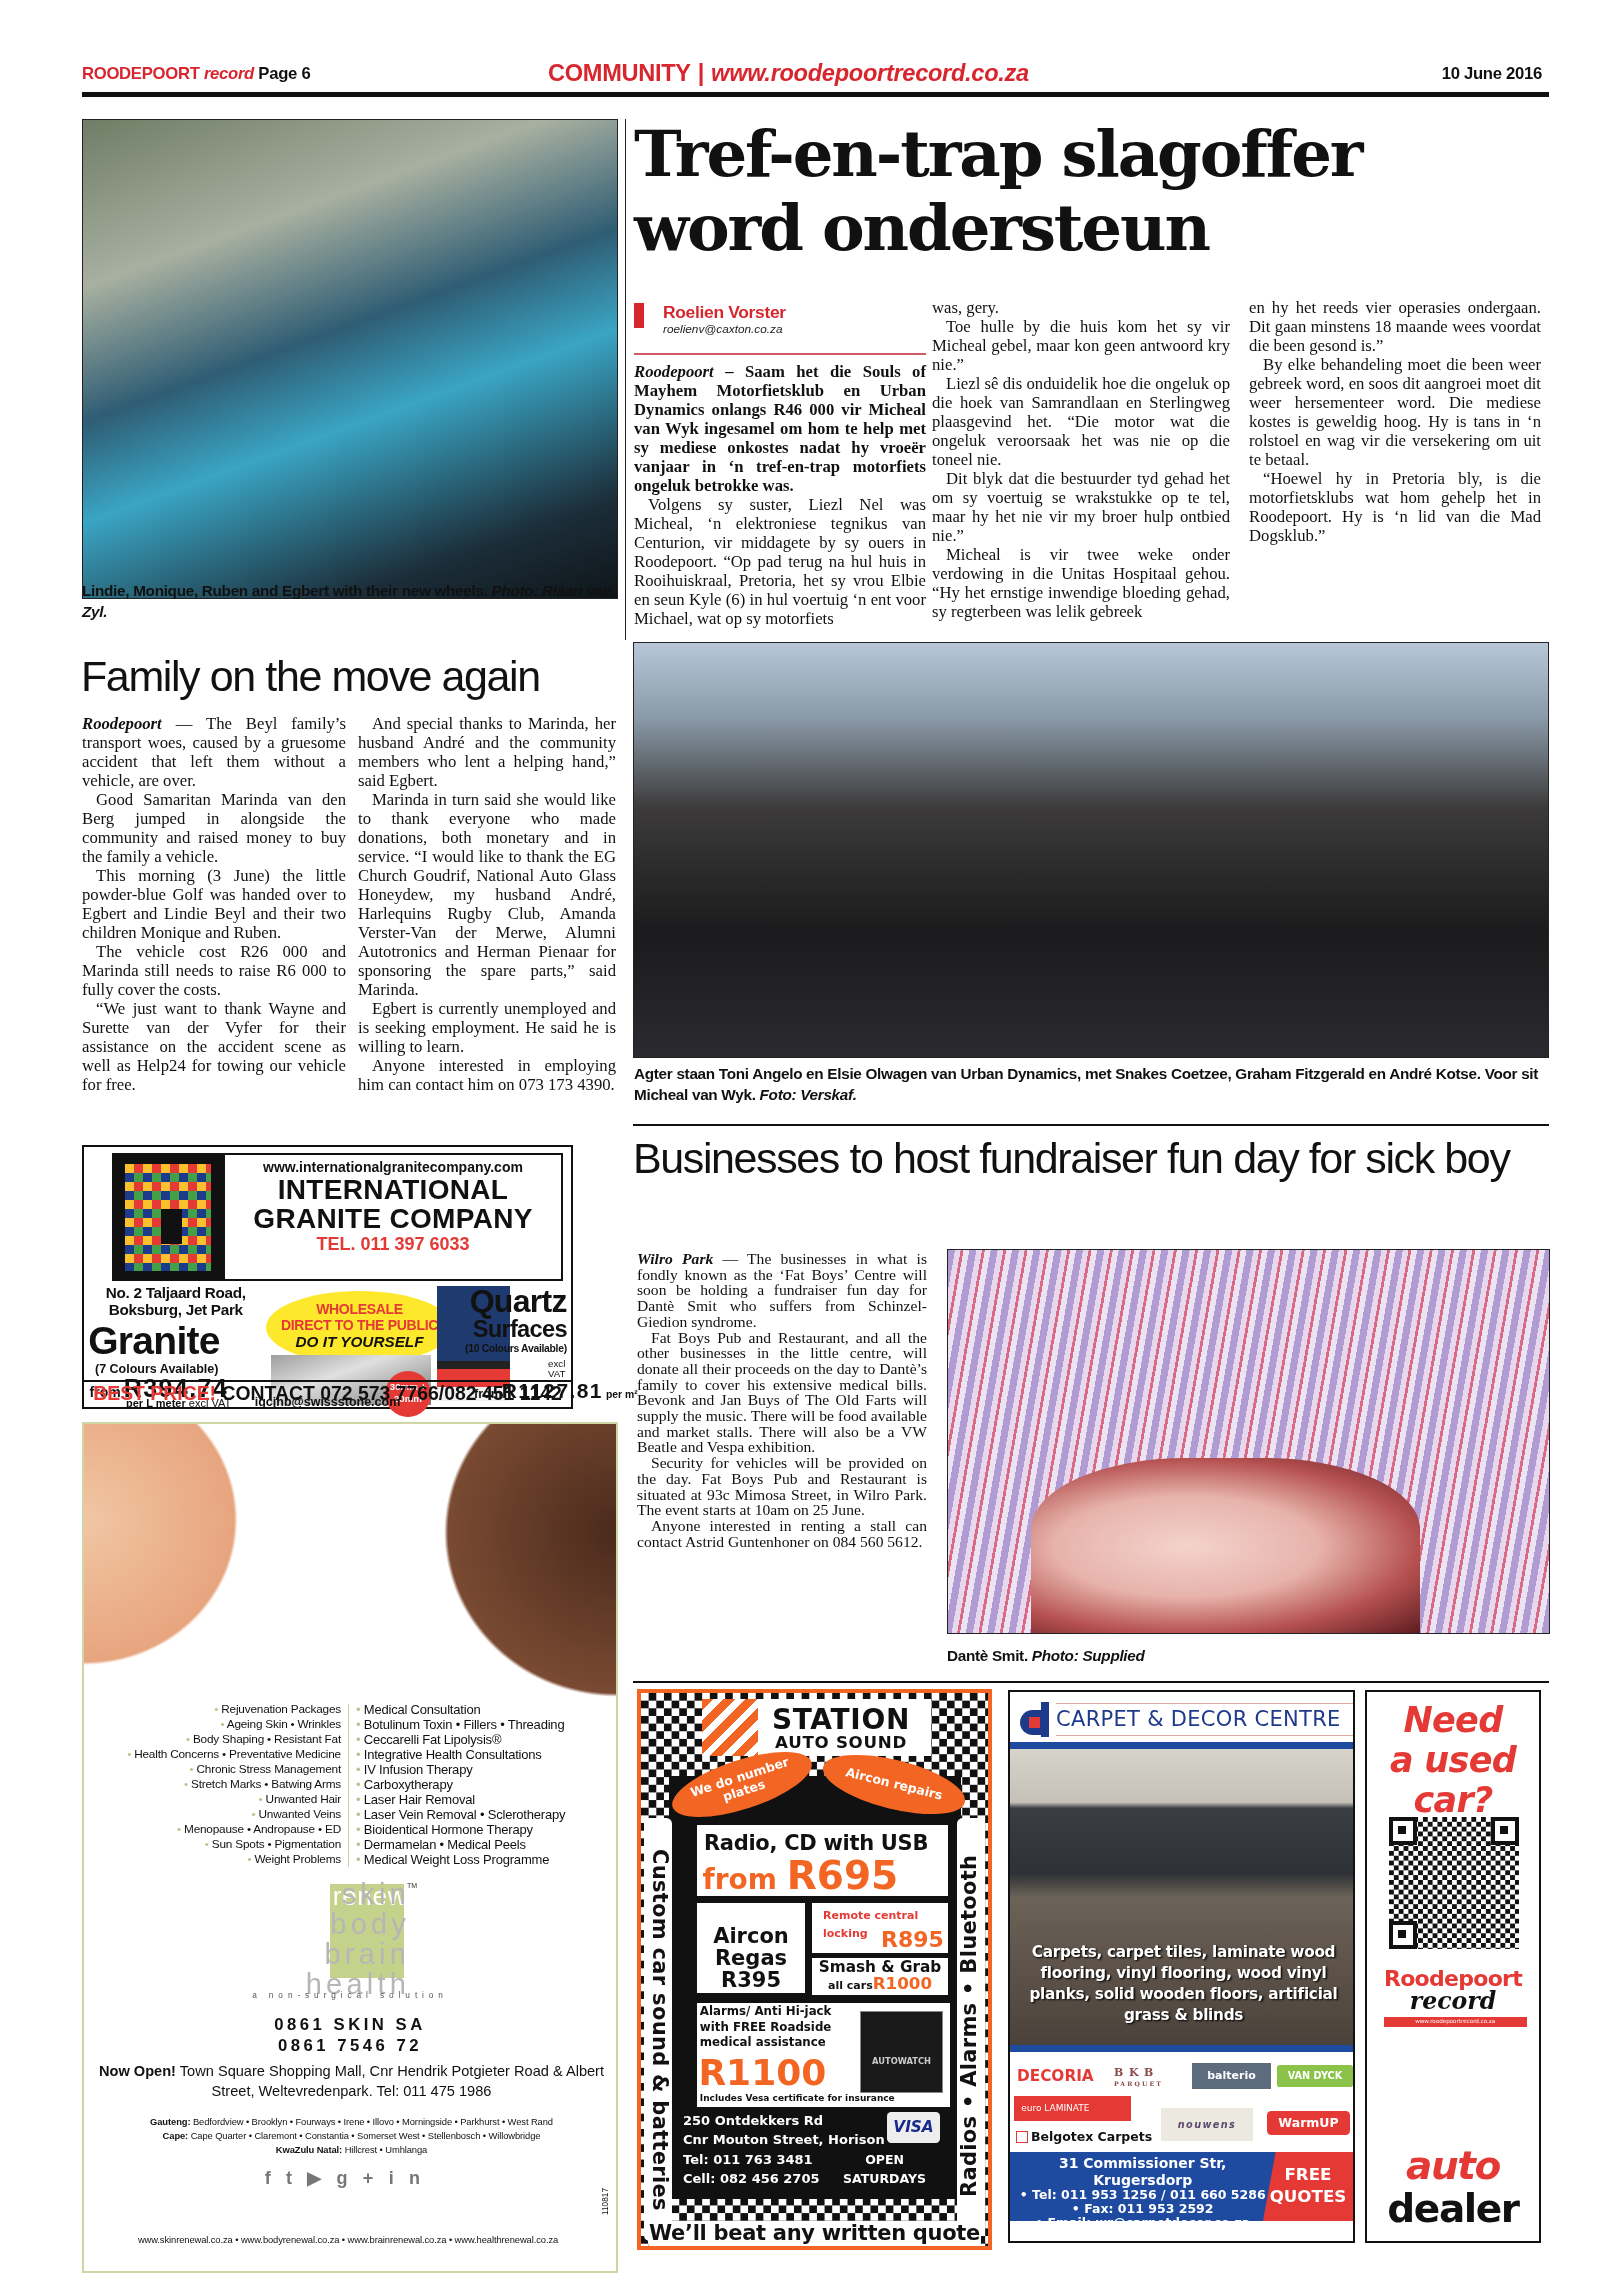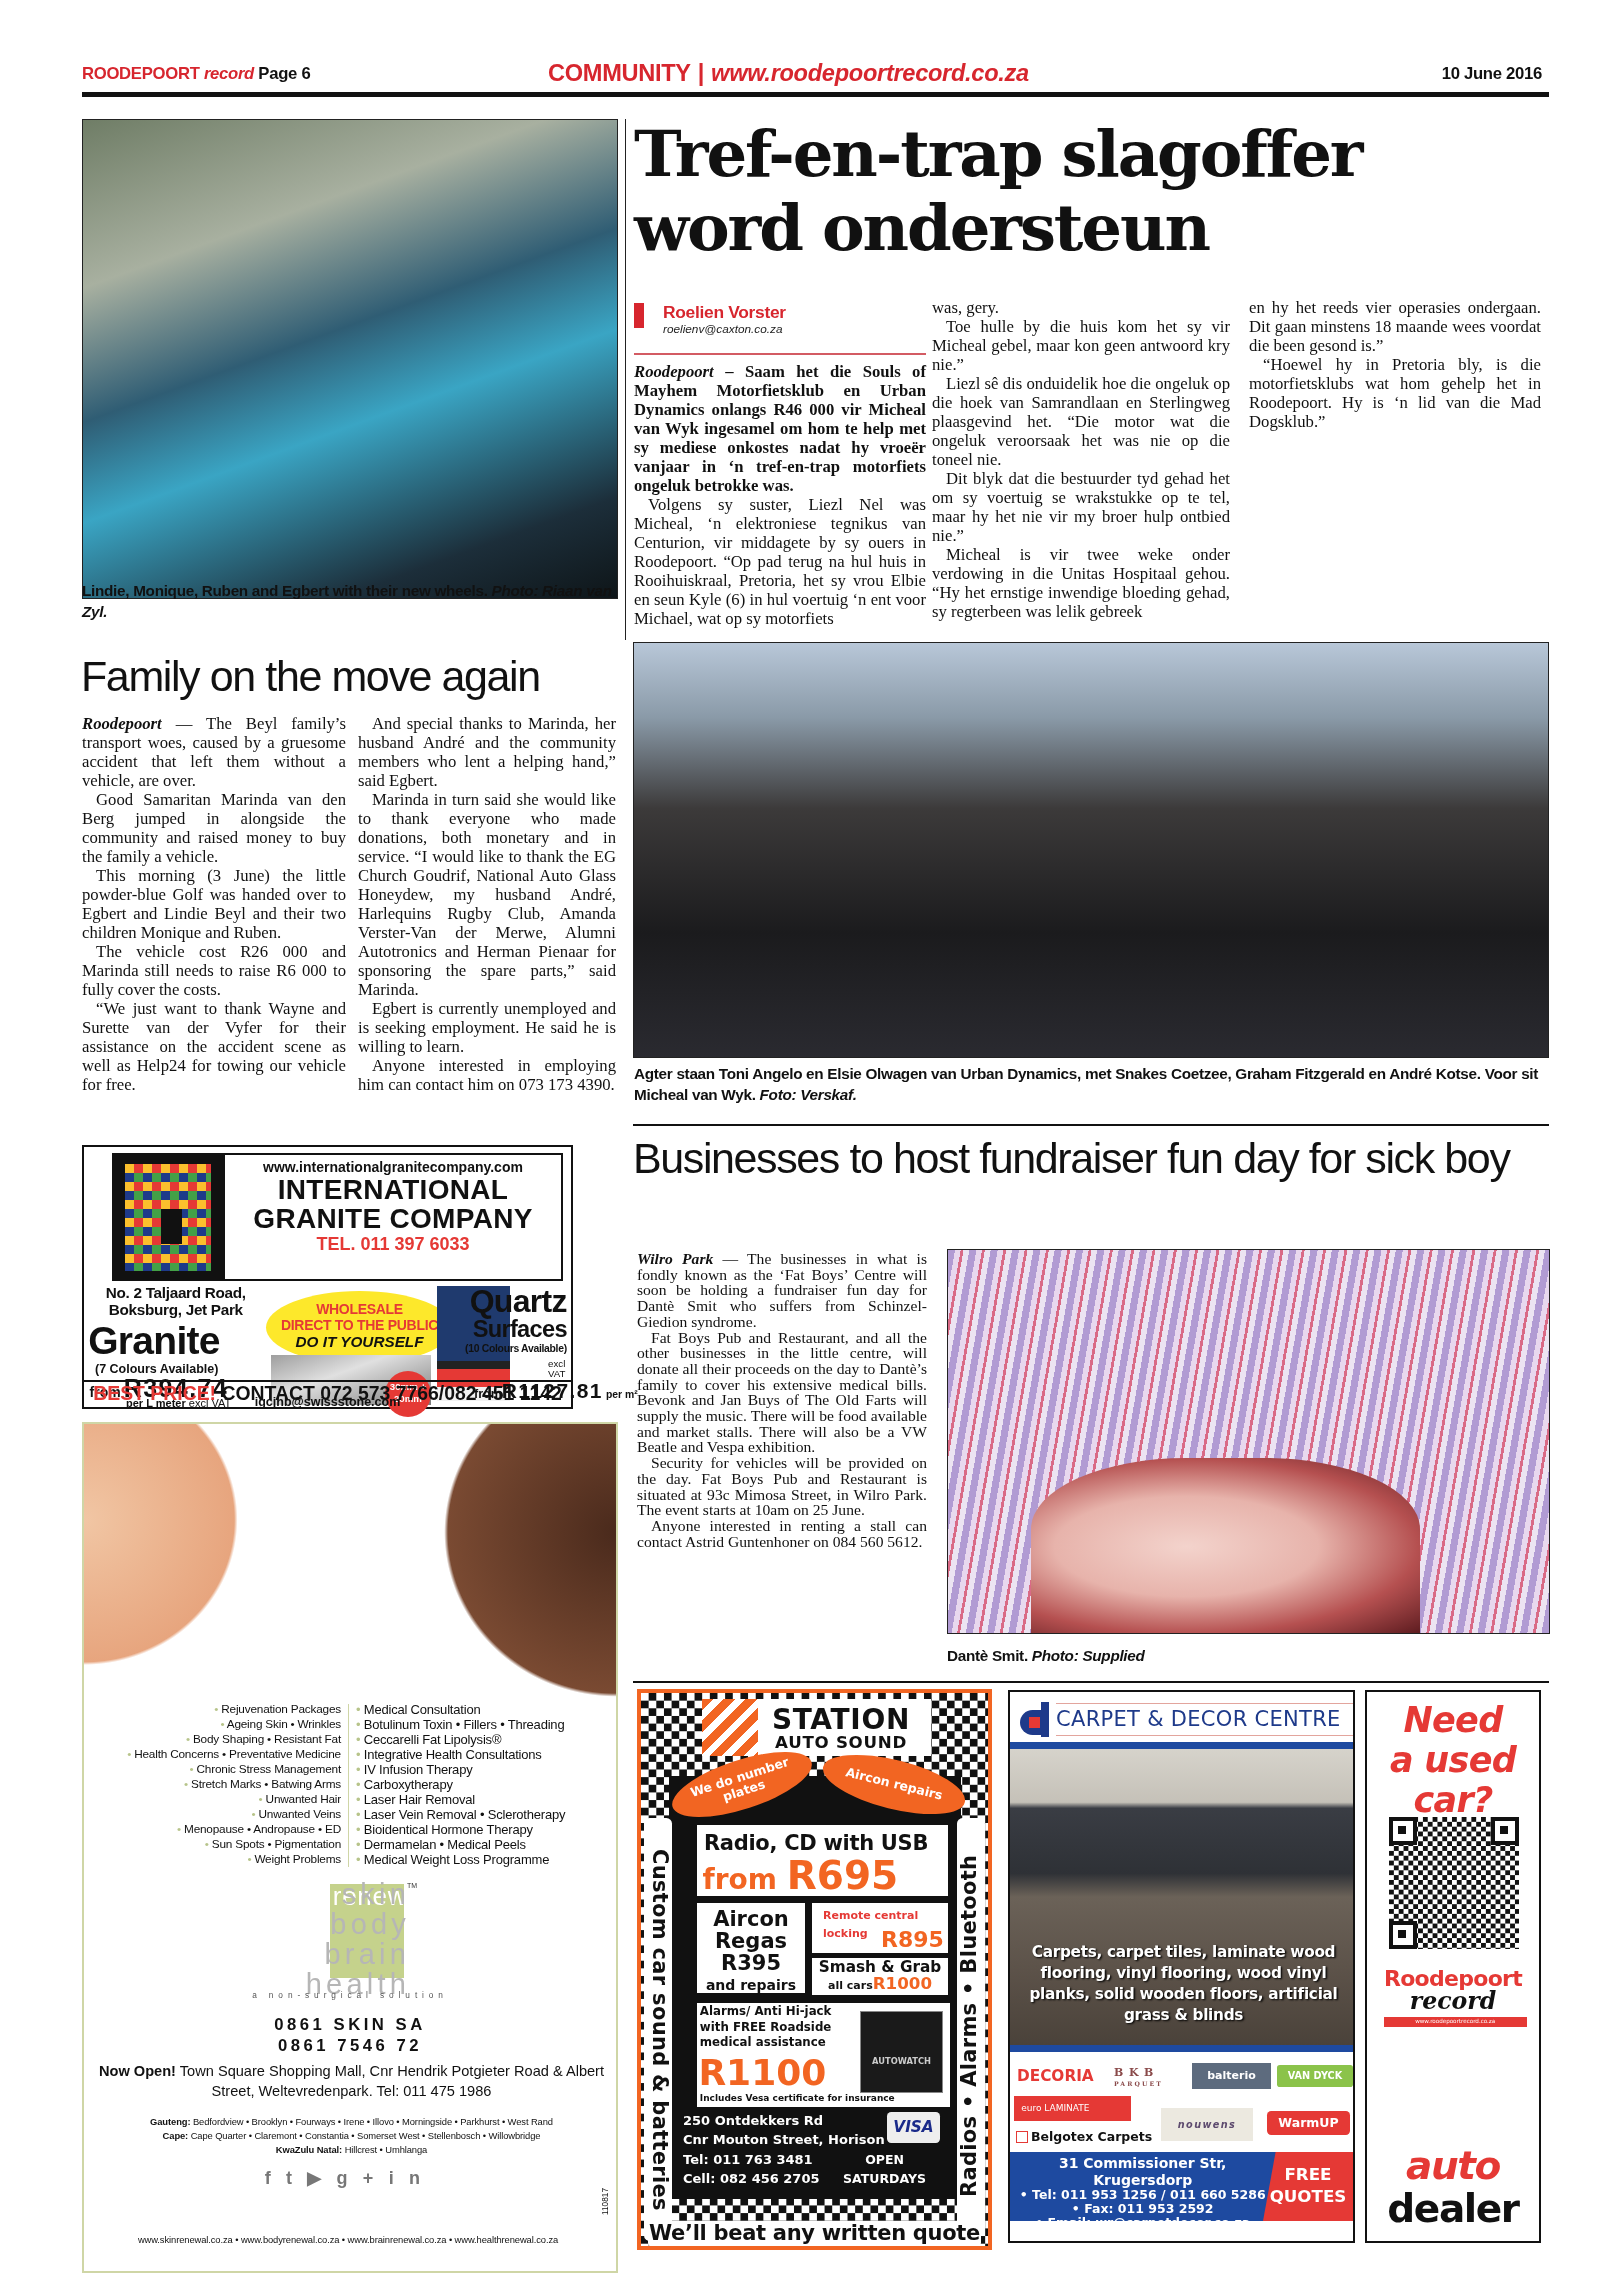--- a/index.html
+++ b/index.html
@@ -126,21 +126,21 @@
   .st-oval { position: absolute; height: 49px; border-radius: 50%; background: #f26522; color: #fff; font-weight: bold; font-size: 12.5px; text-align: center; line-height: 14px; }
   .st-oval.l { left: 28px; top: 67px; width: 146px; transform: rotate(-18deg); padding-top: 9.7px; }
   .st-oval.r { left: 180px; top: 67px; width: 146px; transform: rotate(14deg); padding-top: 16.7px; }
   .st-vert-l { position: absolute; left: 2.8px; top: 125px; width: 28px; height: 423px; writing-mode: vertical-rl; color: #111; background: #fff; font-weight: bold; font-size: 21px; text-align: center; letter-spacing: 0.3px; border-radius: 5.6px; }
   .st-vert-r { position: absolute; right: 2.8px; top: 125px; width: 28px; height: 416px; writing-mode: vertical-rl; transform: rotate(180deg); color: #111; background: #fff; font-weight: bold; font-size: 21px; text-align: center; letter-spacing: 0.3px; border-radius: 5.6px; }
   .st-box { position: absolute; background: #fff; color: #111; font-weight: bold; }
   .st-radio { left: 56px; top: 132px; width: 251px; height: 71px; }
   .st-radio .a { position: absolute; left: 7px; top: 5.6px; font-size: 21px; letter-spacing: -0.3px; }
   .st-radio .b { position: absolute; left: 5.6px; top: 28px; color: #f26522; font-size: 28px; }
   .st-radio .b .big { font-size: 39px; }
-  .st-aircon { left: 56px; top: 210px; width: 108px; height: 90px; text-align: center; font-size: 21px; line-height: 22px; padding-top: 5px; }
+  .st-aircon { left: 56px; top: 210px; width: 108px; height: 90px; text-align: center; font-size: 21px; line-height: 22px; padding-top: 22px; }
   .st-aircon .small { font-size: 14px; }
   .st-remote { left: 171px; top: 210px; width: 136px; height: 50px; }
   .st-remote .a { position: absolute; left: 11px; top: 4.2px; font-size: 11px; color: #e53935; line-height: 18px; }
   .st-remote .b { position: absolute; right: 4.2px; top: 23.6px; font-size: 22px; color: #f26522; }
   .st-smash { left: 171px; top: 265px; width: 136px; height: 37px; text-align: center; }
   .st-smash .a { font-size: 15.3px; line-height: 19.4px; }
   .st-smash .b { font-size: 11px; line-height: 12.5px; }
   .st-smash .b .p { color: #f26522; font-size: 16.7px; }
   .st-alarm { left: 56px; top: 310px; width: 253px; height: 104px; }
   .st-alarm .a { position: absolute; left: 2.8px; top: 1.4px; font-size: 11.8px; line-height: 15.3px; }
@@ -234,20 +234,21 @@
 <div class="col" style="left:932px; top:298px; width:298px;">
   <p class="first">was, gery.</p>
   <p>Toe hulle by die huis kom het sy vir Micheal gebel, maar kon geen antwoord kry nie.”</p>
   <p>Liezl sê dis onduidelik hoe die ongeluk op die hoek van Samrandlaan en Sterlingweg plaasgevind het. “Die motor wat die ongeluk veroorsaak het was nie op die toneel nie.</p>
   <p>Dit blyk dat die bestuurder tyd gehad het om sy voertuig se wrakstukke op te tel, maar hy het nie vir my broer hulp ontbied nie.”</p>
   <p>Micheal is vir twee weke onder verdowing in die Unitas Hospitaal gehou. “Hy het ernstige inwendige bloeding gehad, sy regterbeen was lelik gebreek</p>
 </div>
 
 <div class="col" style="left:1249px; top:298px; width:292px;">
   <p class="first">en hy het reeds vier operasies ondergaan. Dit gaan minstens 18 maande wees voordat die been gesond is.”</p>
+  <p>By elke behandeling moet die been weer gebreek word, en soos dit aangroei moet dit weer hersementeer word. Die mediese kostes is geweldig hoog. Hy is tans in ‘n rolstoel en wag vir die versekering om uit te betaal.</p>
   <p>“Hoewel hy in Pretoria bly, is die motorfietsklubs wat hom gehelp het in Roodepoort. Hy is ‘n lid van die Mad Dogsklub.”</p>
 </div>
 
 <div class="abs head-sans" style="left:81px; top:652px; font-size:43px;">Family on the move again</div>
 <div class="col" style="left:82px; top:714px; width:264px;">
   <p class="first"><i><b>Roodepoort</b></i><span> — The Beyl family’s transport woes, caused by a gruesome accident that left them without a vehicle, are over.</span></p>
   <p>Good Samaritan Marinda van den Berg jumped in alongside the community and raised money to buy the family a vehicle.</p>
   <p>This morning (3 June) the little powder-blue Golf was handed over to Egbert and Lindie Beyl and their two children Monique and Ruben.</p>
   <p>The vehicle cost R26 000 and Marinda still needs to raise R6 000 to fully cover the costs.</p>
   <p>“We just want to thank Wayne and Surette van der Vyfer for their assistance on the accident scene as well as  Help24 for towing our vehicle for free.</p>

